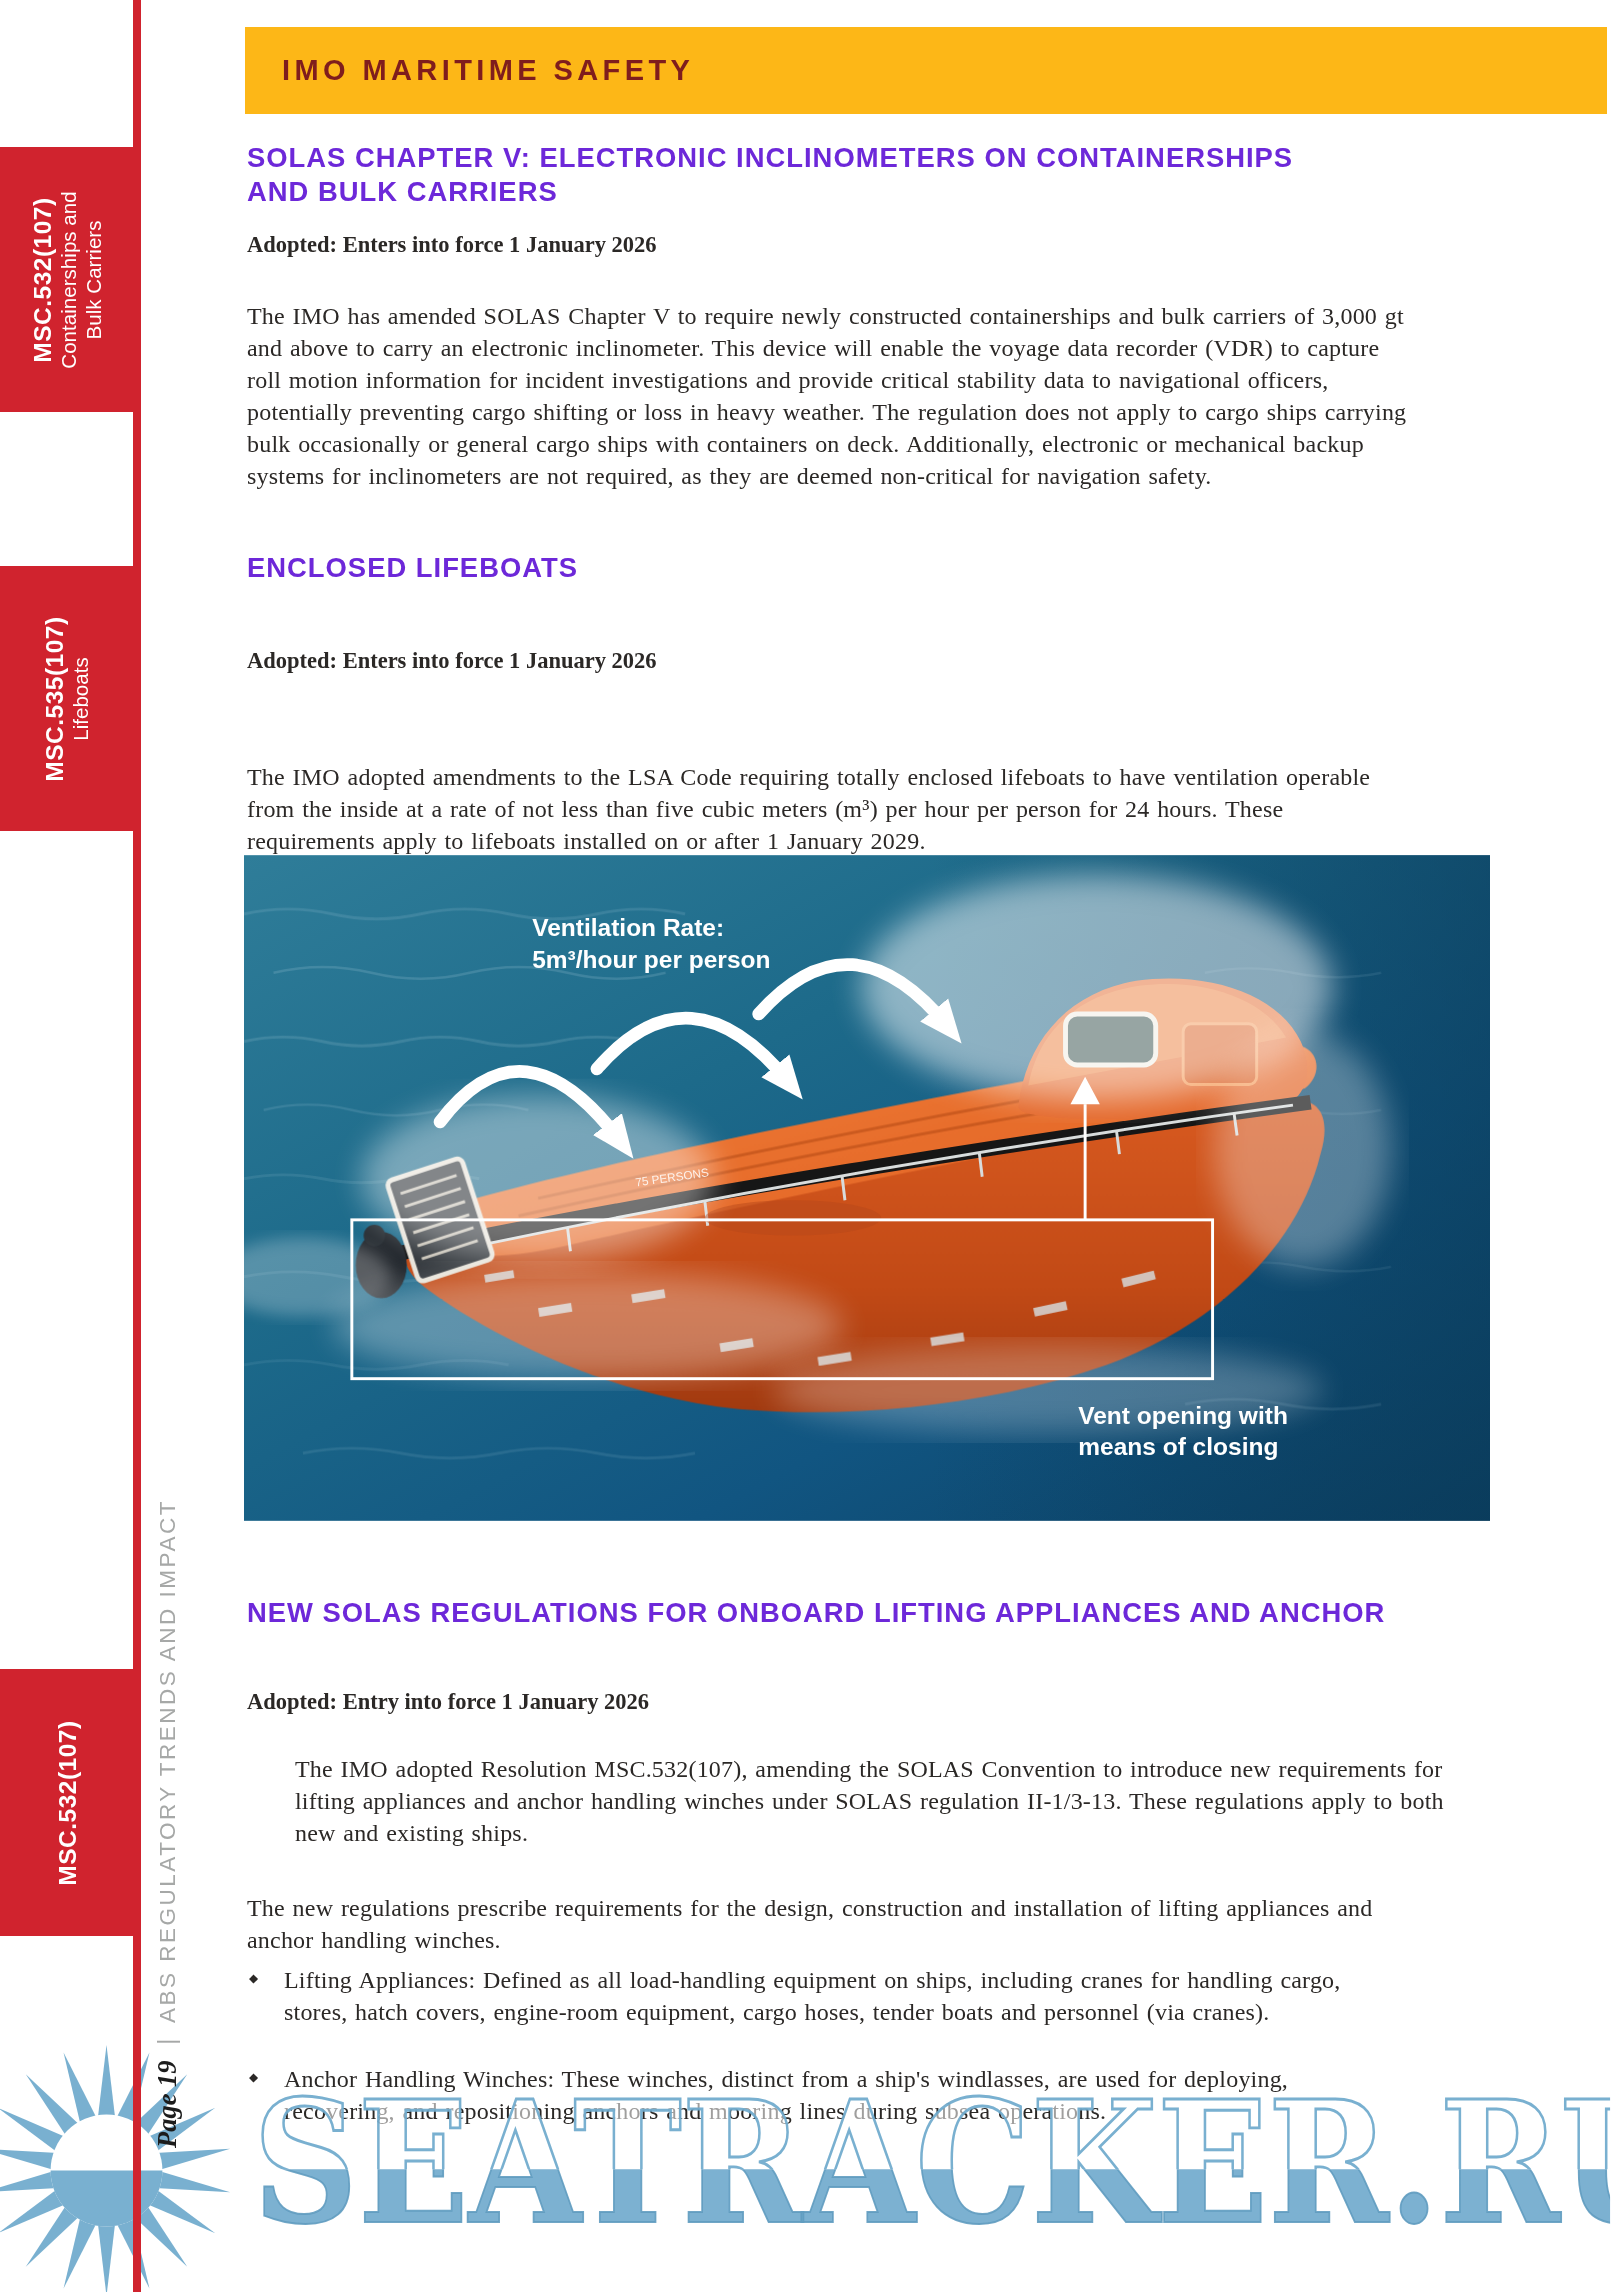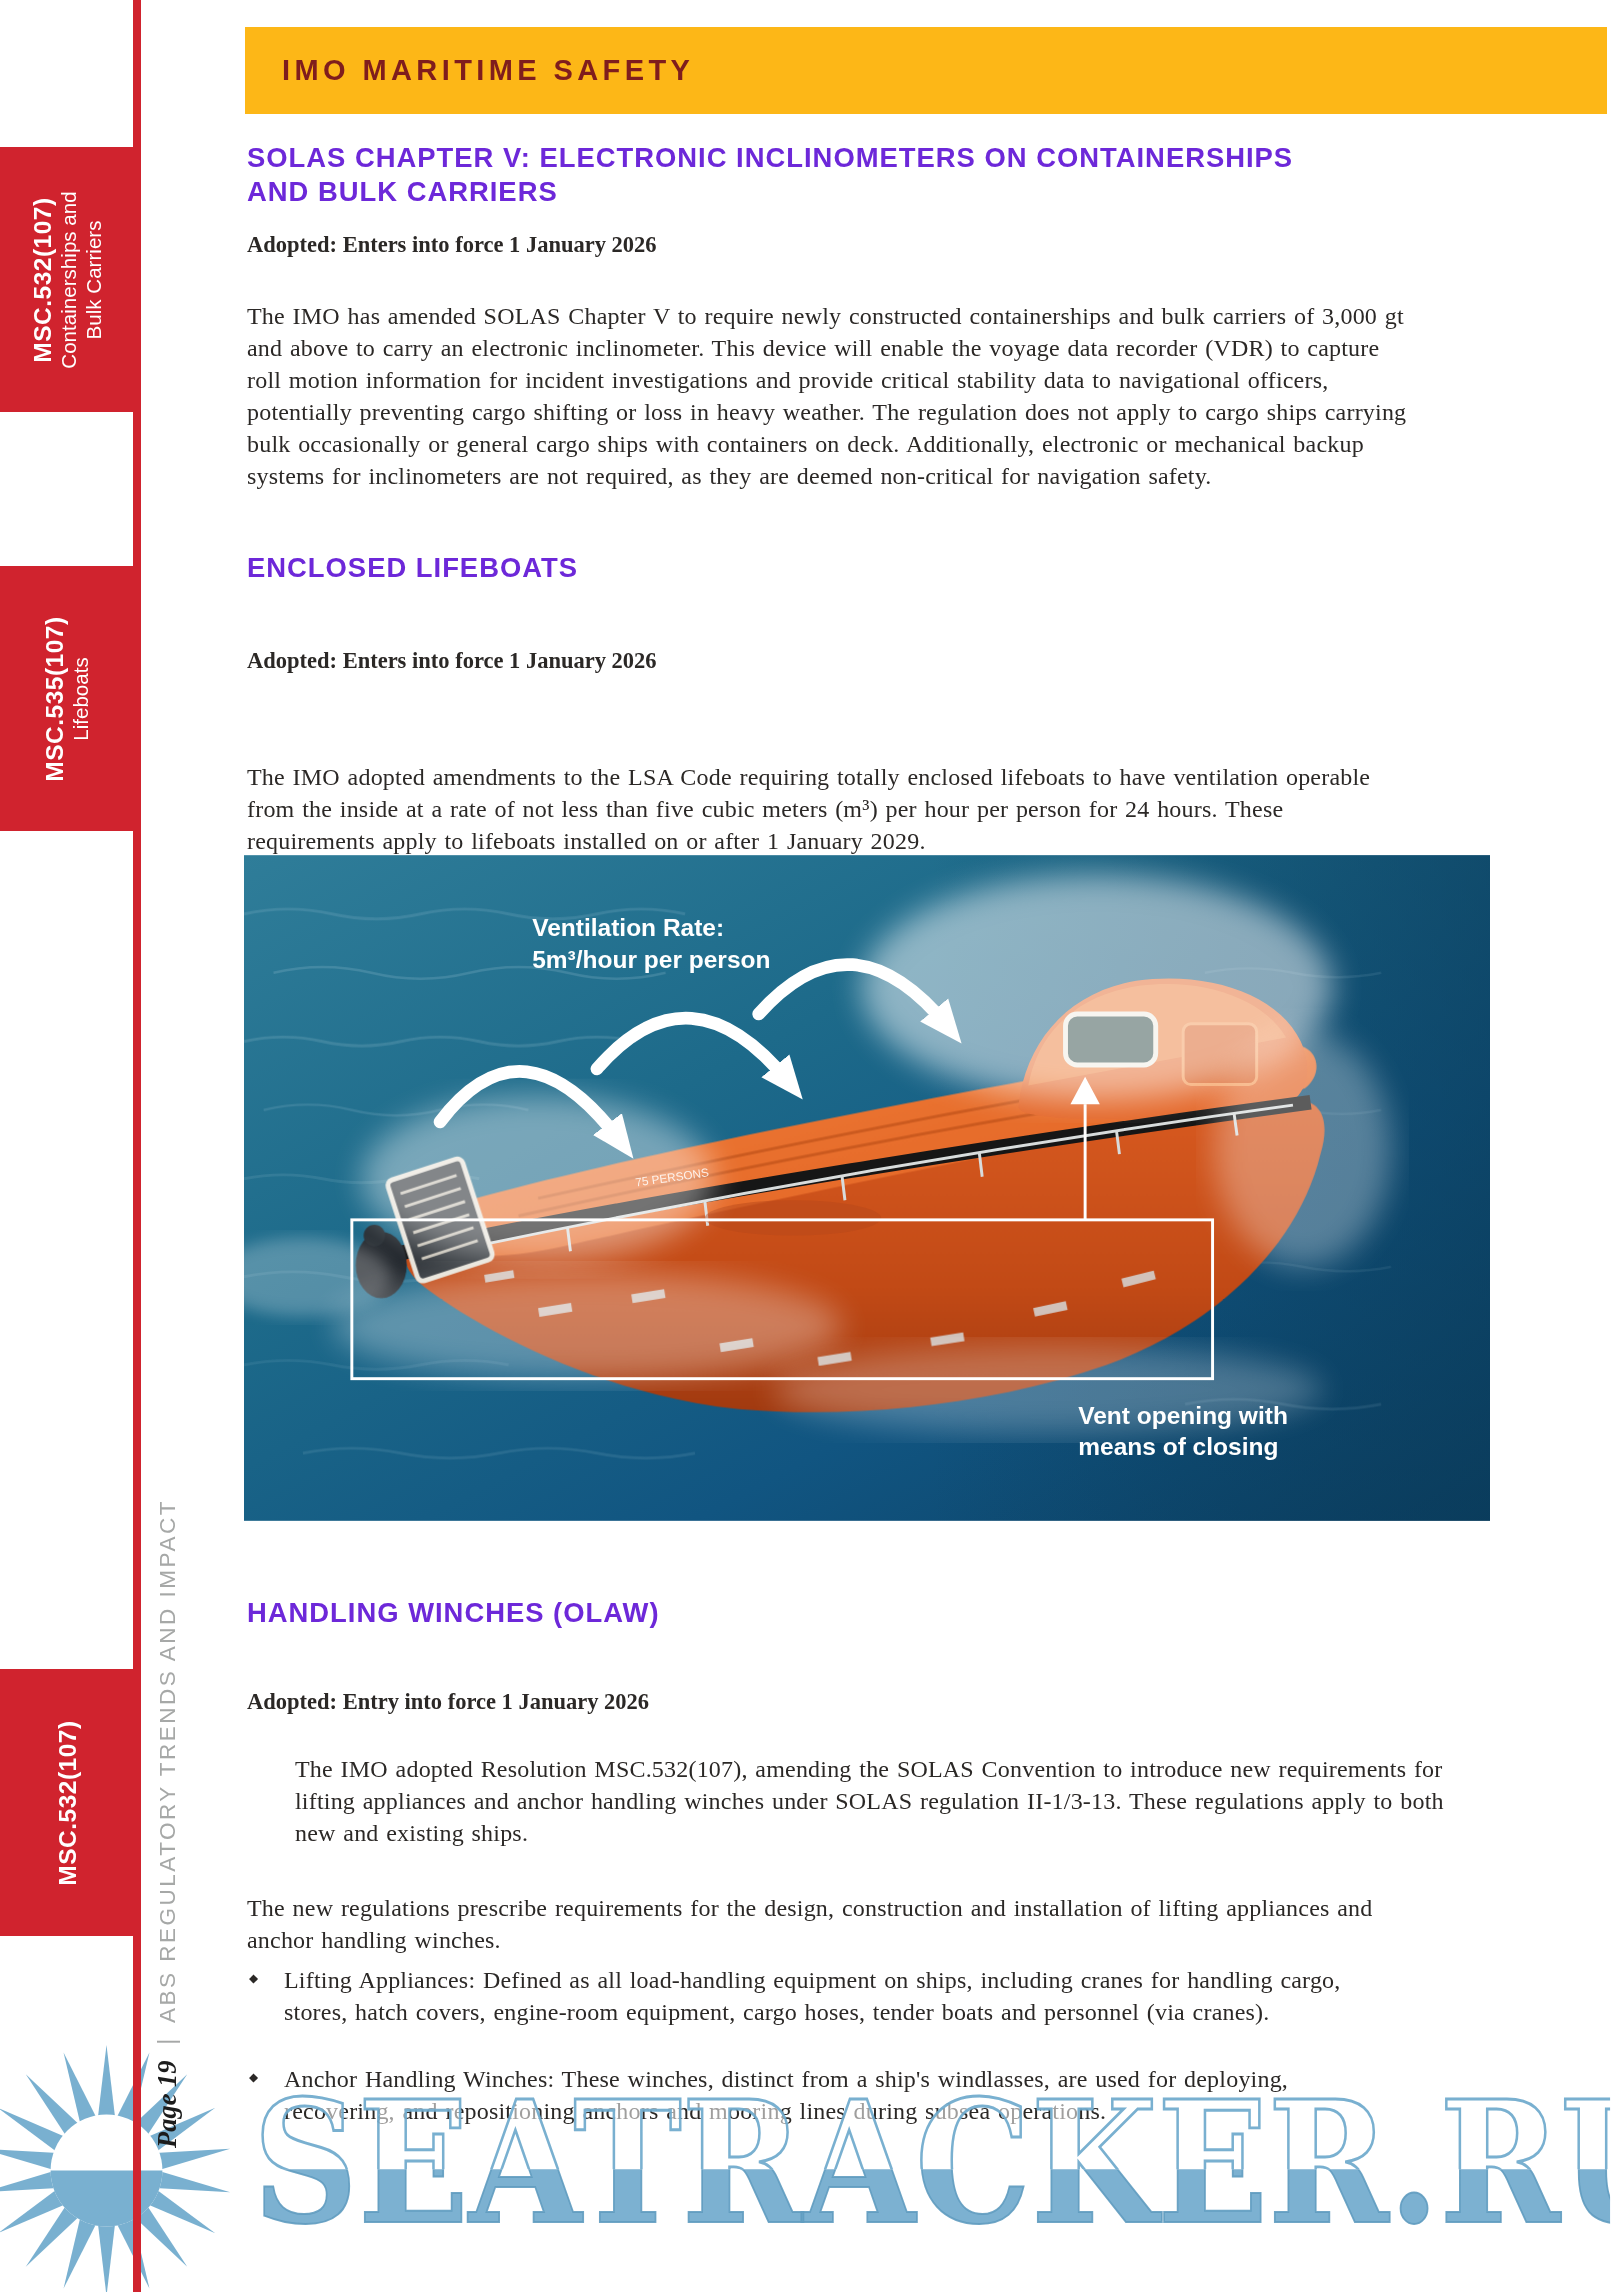--- a/index.html
+++ b/index.html
@@ -221,21 +221,21 @@
     <g font-family="Liberation Sans, sans-serif" font-weight="700" font-size="25" fill="#ffffff">
       <text x="294" y="82">Ventilation Rate:</text>
       <text x="294" y="115">5m³/hour per person</text>
       <text x="851" y="580">Vent opening with</text>
       <text x="851" y="612">means of closing</text>
     </g>
   </svg>
 
 
   <div class="hblock" style="top:1596px;">
-    <div>HANDLING WINCHES (OLAW)</div>
+    <div>NEW SOLAS REGULATIONS FOR ONBOARD LIFTING APPLIANCES AND ANCHOR</div>
   </div>
   <div class="adopted" style="top:1689px;text-align:center;">Adopted: Entry into force 1 January 2026</div>
   <div class="body-par" style="top:1753px;margin-left:48px;">The IMO adopted Resolution MSC.532(107), amending the SOLAS Convention to introduce new requirements for lifting appliances and anchor handling winches under SOLAS regulation II-1/3-13. These regulations apply to both new and existing ships.</div>
   <div class="body-par" style="top:1892px;">The new regulations prescribe requirements for the design, construction and installation of lifting appliances and anchor handling winches.</div>
 
   <div class="bullet-row" style="top:1964px;">
     <span class="bullet-mark">◆</span>
     <span class="bullet-text">Lifting Appliances: Defined as all load-handling equipment on ships, including cranes for handling cargo, stores, hatch covers, engine-room equipment, cargo hoses, tender boats and personnel (via cranes).</span>
   </div>
   <div class="bullet-row" style="top:2063px;">

